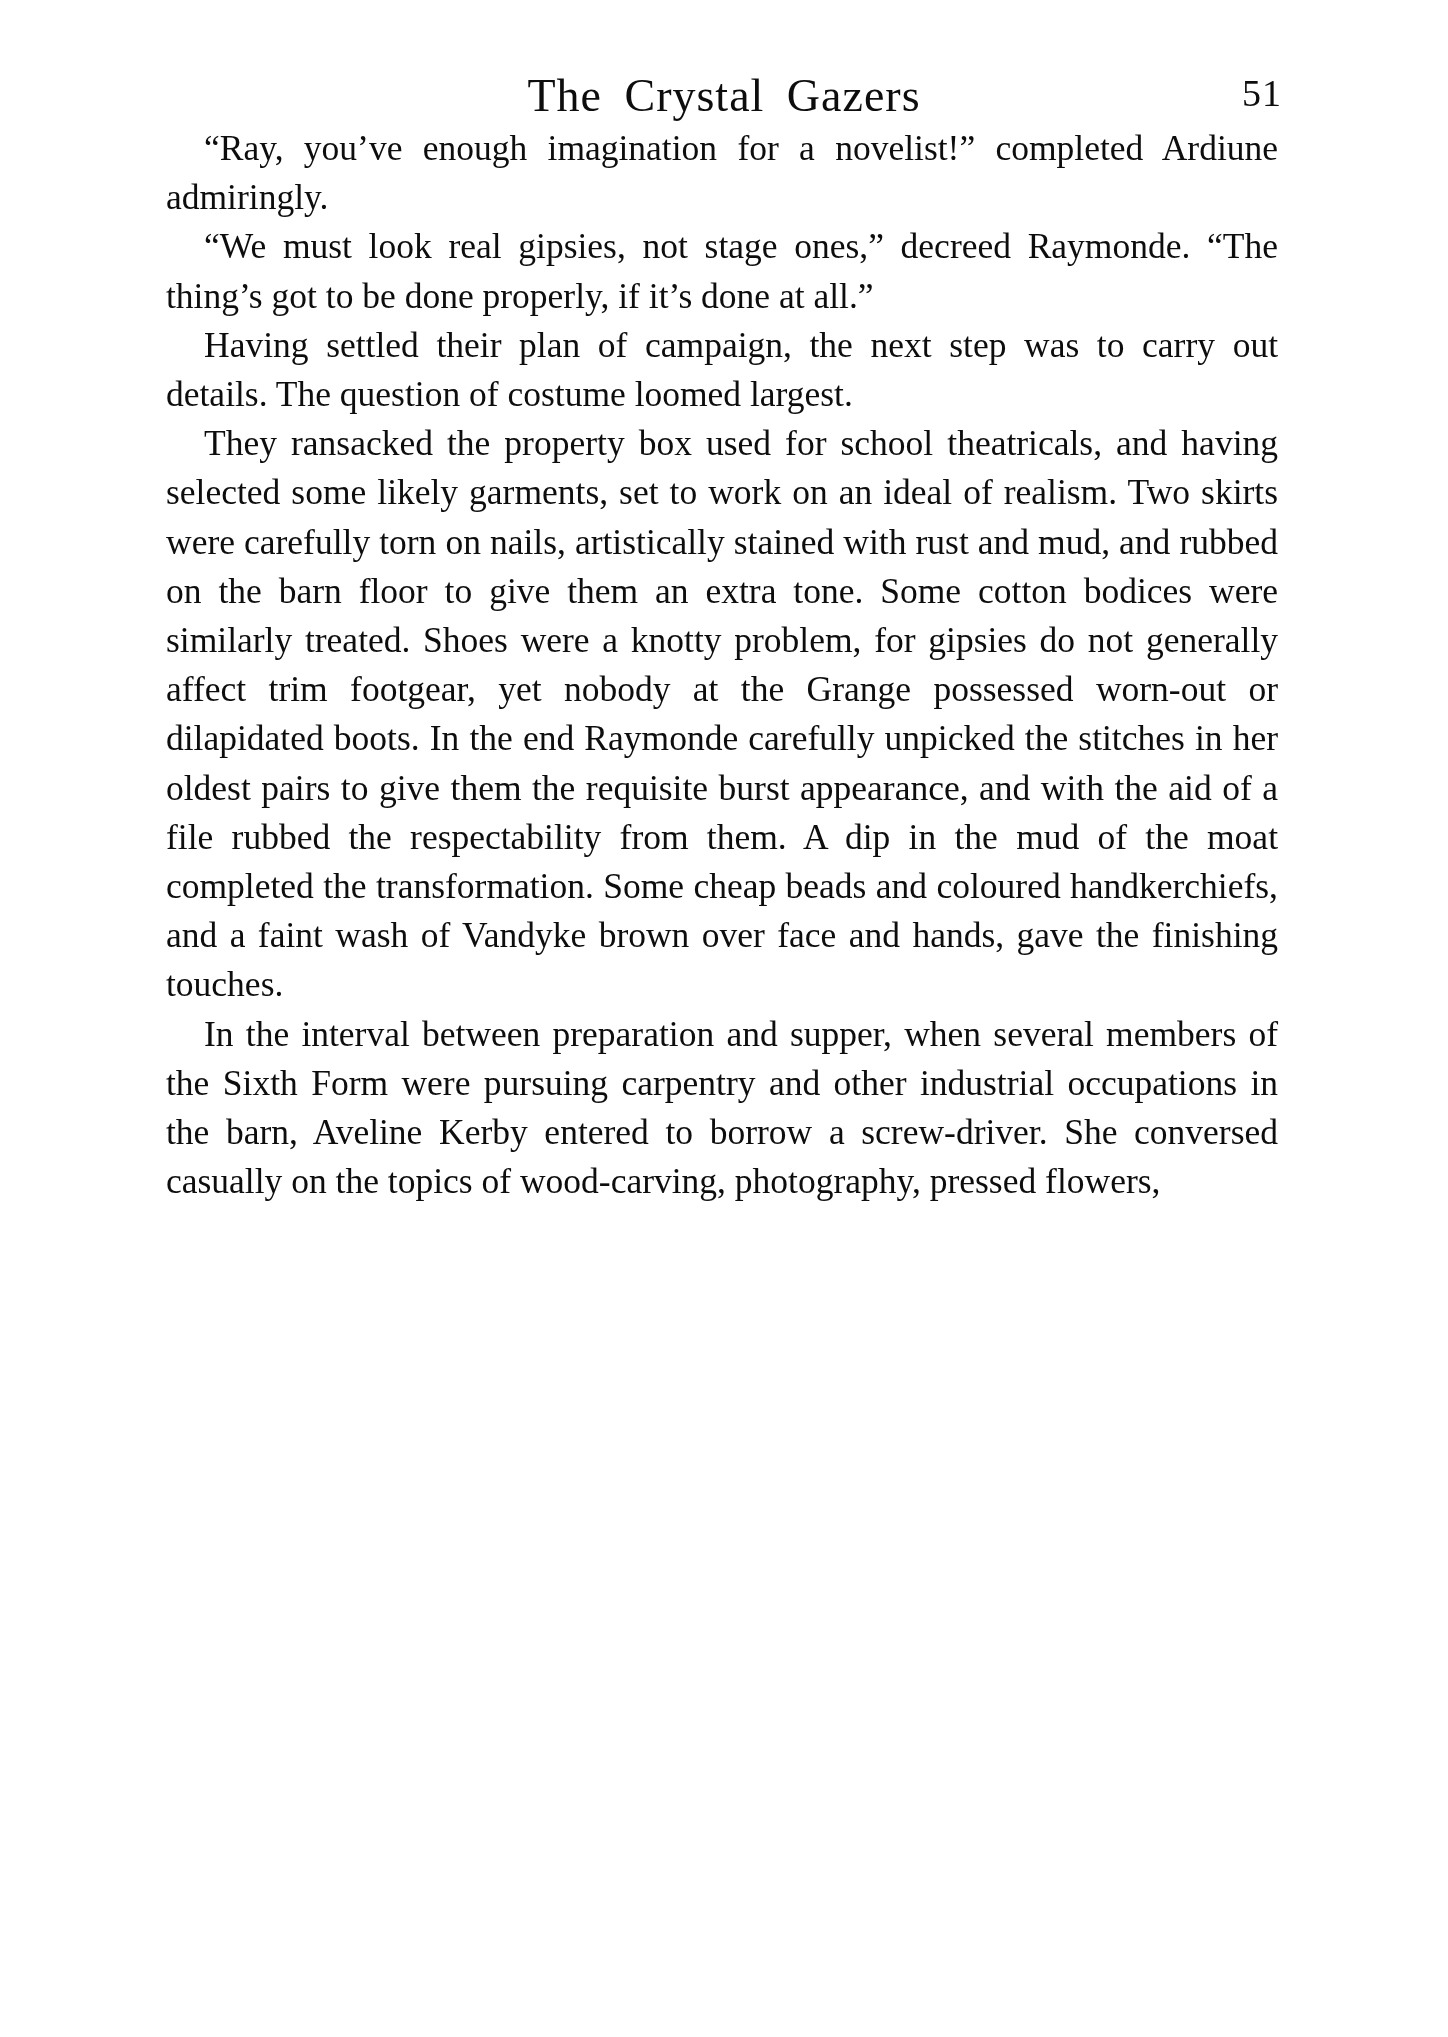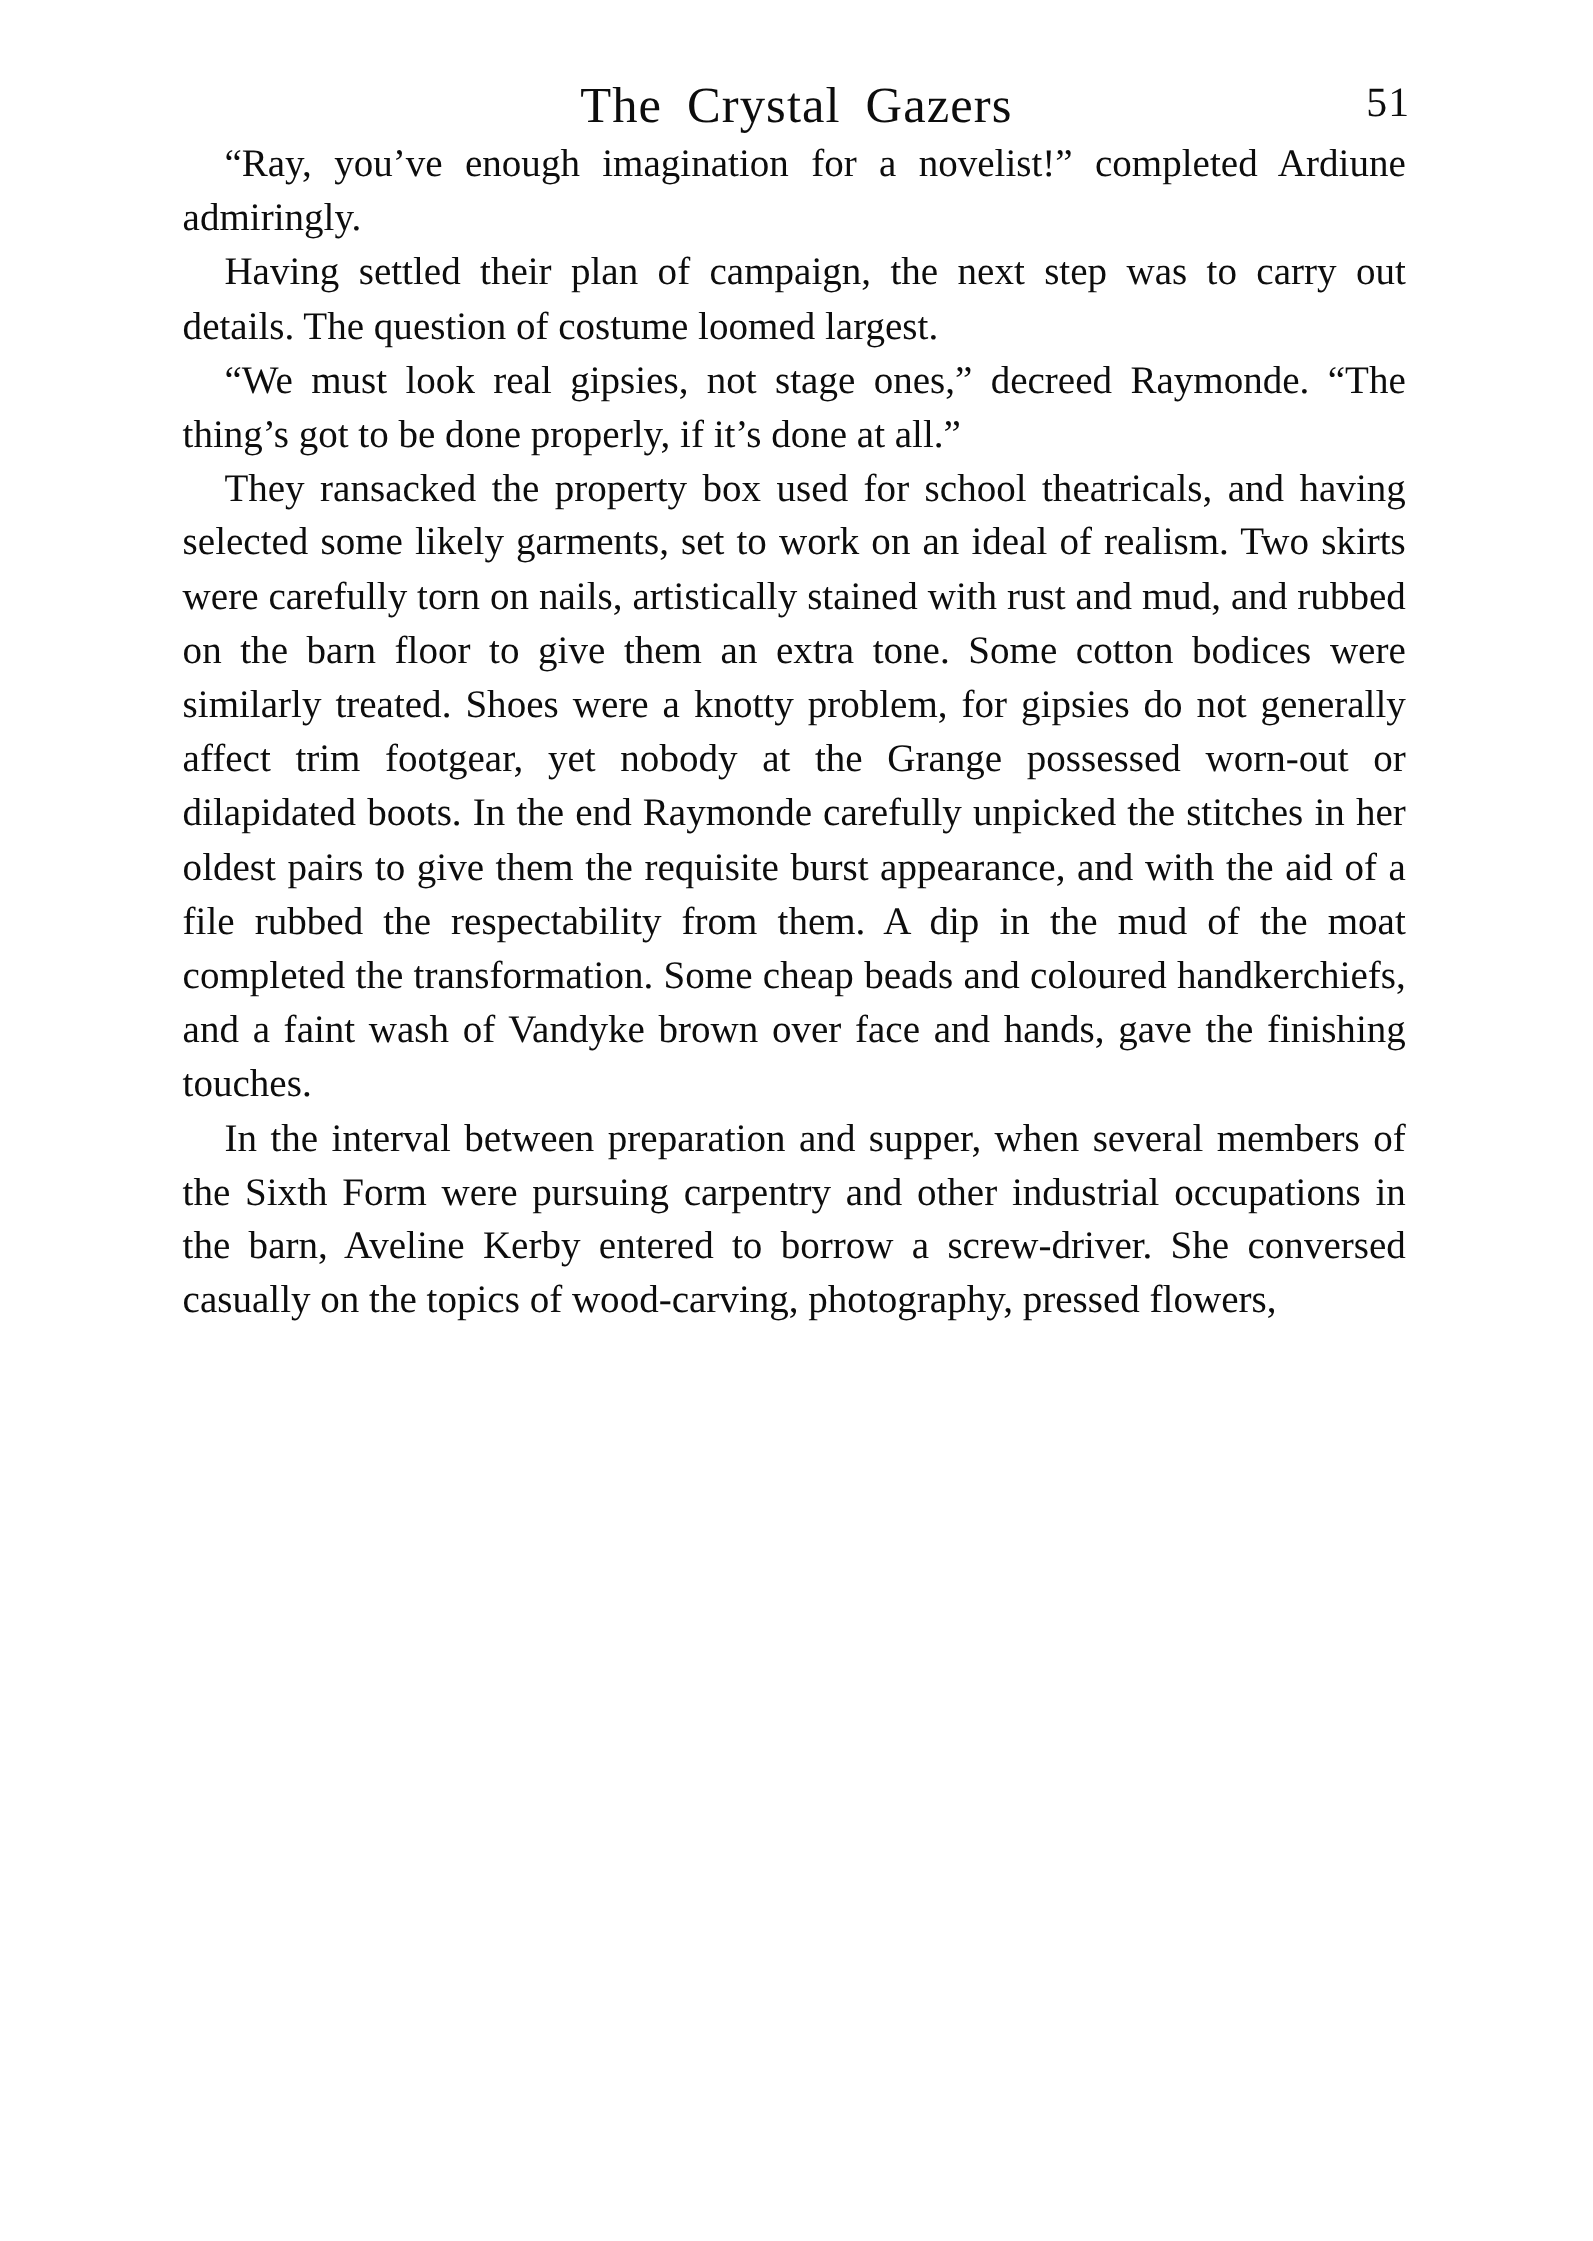--- a/index.html
+++ b/index.html
@@ -67,19 +67,19 @@
 
 <div class="page">
 
   <div class="header">
     <div class="running-title">The Crystal Gazers</div>
     <div class="folio">51</div>
   </div>
 
   <div class="body-text">
     <p class="indent">“Ray, you’ve enough imagination for a novelist!” completed Ardiune admiringly.</p>
+    <p class="indent">“We must look real gipsies, not stage ones,” decreed Raymonde.  “The thing’s got to be done properly, if it’s done at all.”</p>
     <p class="indent">Having settled their plan of campaign, the next step was to carry out details.  The question of costume loomed largest.</p>
-    <p class="indent">“We must look real gipsies, not stage ones,” decreed Raymonde.  “The thing’s got to be done properly, if it’s done at all.”</p>
     <p class="indent">They ransacked the property box used for school theatricals, and having selected some likely garments, set to work on an ideal of realism.  Two skirts were carefully torn on nails, artistically stained with rust and mud, and rubbed on the barn floor to give them an extra tone.  Some cotton bodices were similarly treated.  Shoes were a knotty problem, for gipsies do not generally affect trim footgear, yet nobody at the Grange possessed worn-out or dilapidated boots.  In the end Raymonde carefully unpicked the stitches in her oldest pairs to give them the requisite burst appearance, and with the aid of a file rubbed the respectability from them.  A dip in the mud of the moat completed the transformation.  Some cheap beads and coloured handkerchiefs, and a faint wash of Vandyke brown over face and hands, gave the finishing touches.</p>
     <p class="indent last-line-natural">In the interval between preparation and supper, when several members of the Sixth Form were pursuing carpentry and other industrial occupations in the barn, Aveline Kerby entered to borrow a screw-driver.  She conversed casually on the topics of wood-carving, photography, pressed flowers,</p>
   </div>
 
 </div>
 
 </body></html>

